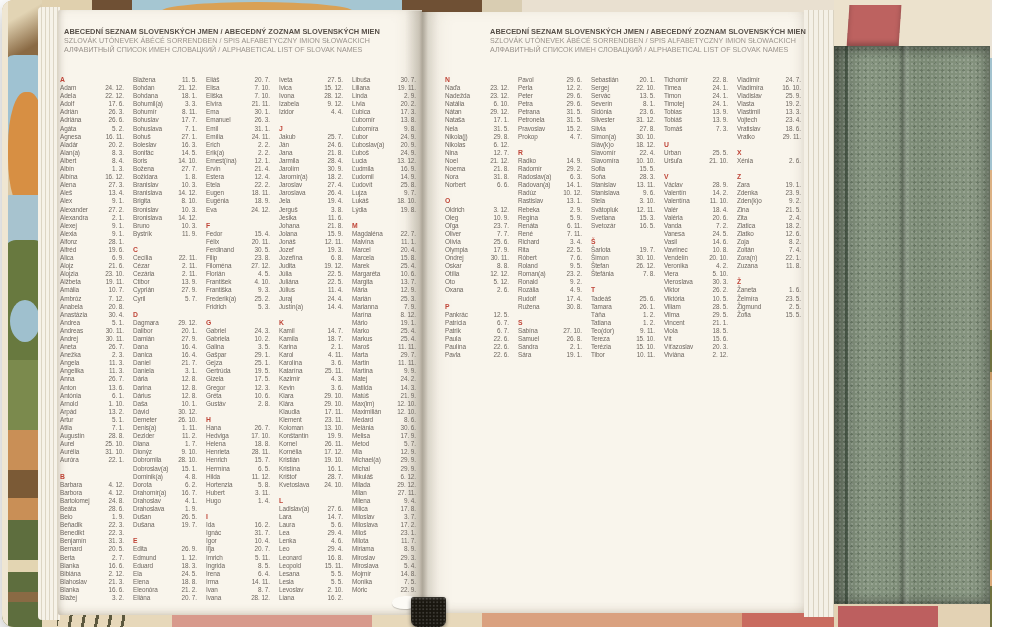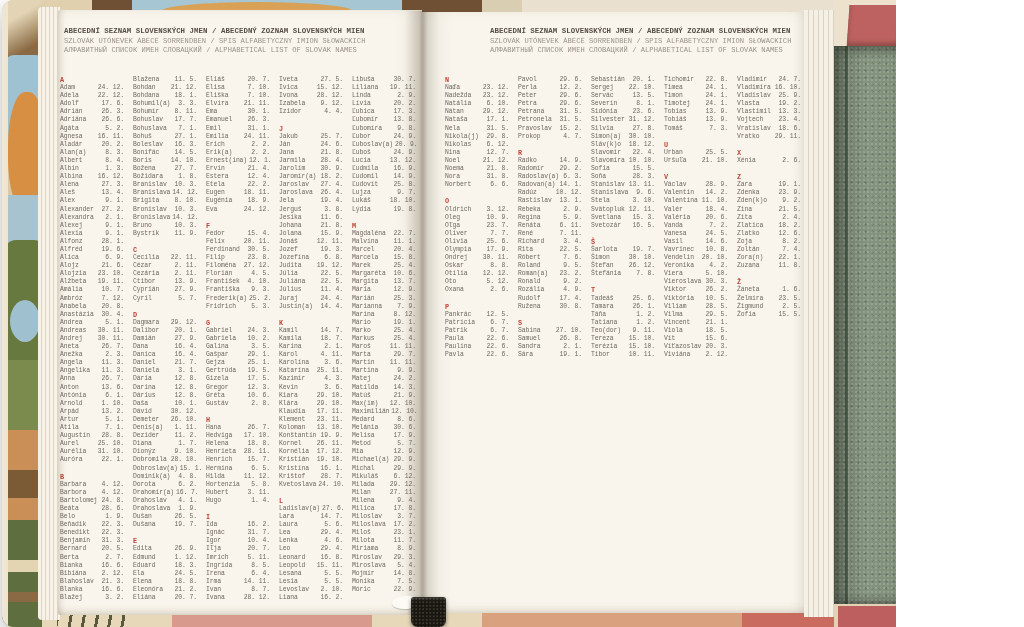--- a/index.html
+++ b/index.html
@@ -1,16 +1,16 @@
 <!DOCTYPE html>
 <html><head>
 <meta charset="utf-8">
 <style>
   html,body{margin:0;padding:0;background:#ffffff;}
-  .stage{position:relative;width:896px;height:627px;overflow:hidden;font-family:Liberation Mono, monospace;}
+  .stage{position:relative;width:992px;height:627px;overflow:hidden;font-family:Liberation Sans, sans-serif;}
   .book{position:absolute;left:2px;top:0;width:1020px;height:627px;border-radius:12px;background:#e7dbc2;box-shadow:0 8px 22px rgba(0,0,0,.28);}
 
   
   .cover-left{position:absolute;left:0;top:0;width:44px;height:627px;border-radius:12px 0 0 12px;overflow:hidden;background:#dbc9a6;}
   .cover-left .b{position:absolute;}
   .cover-top{position:absolute;left:40px;top:0;width:795px;height:13px;overflow:hidden;
     background:linear-gradient(90deg,#e0d0ae 0 50px,#6f5034 50px 90px,#a5c6d2 90px 300px,#a5c6d2 300px 360px,#6f5034 360px 440px,#d9cdb2 440px 480px,#e9e0d0 480px 795px);
     border-bottom:1px solid rgba(0,0,0,.12);}
   .cover-top .blob{position:absolute;left:120px;top:2px;width:190px;height:18px;background:#d9a155;border-radius:50%;}
   .cover-bottom{position:absolute;left:40px;top:610px;width:795px;height:17px;background:#e7d8ba;overflow:hidden;}

